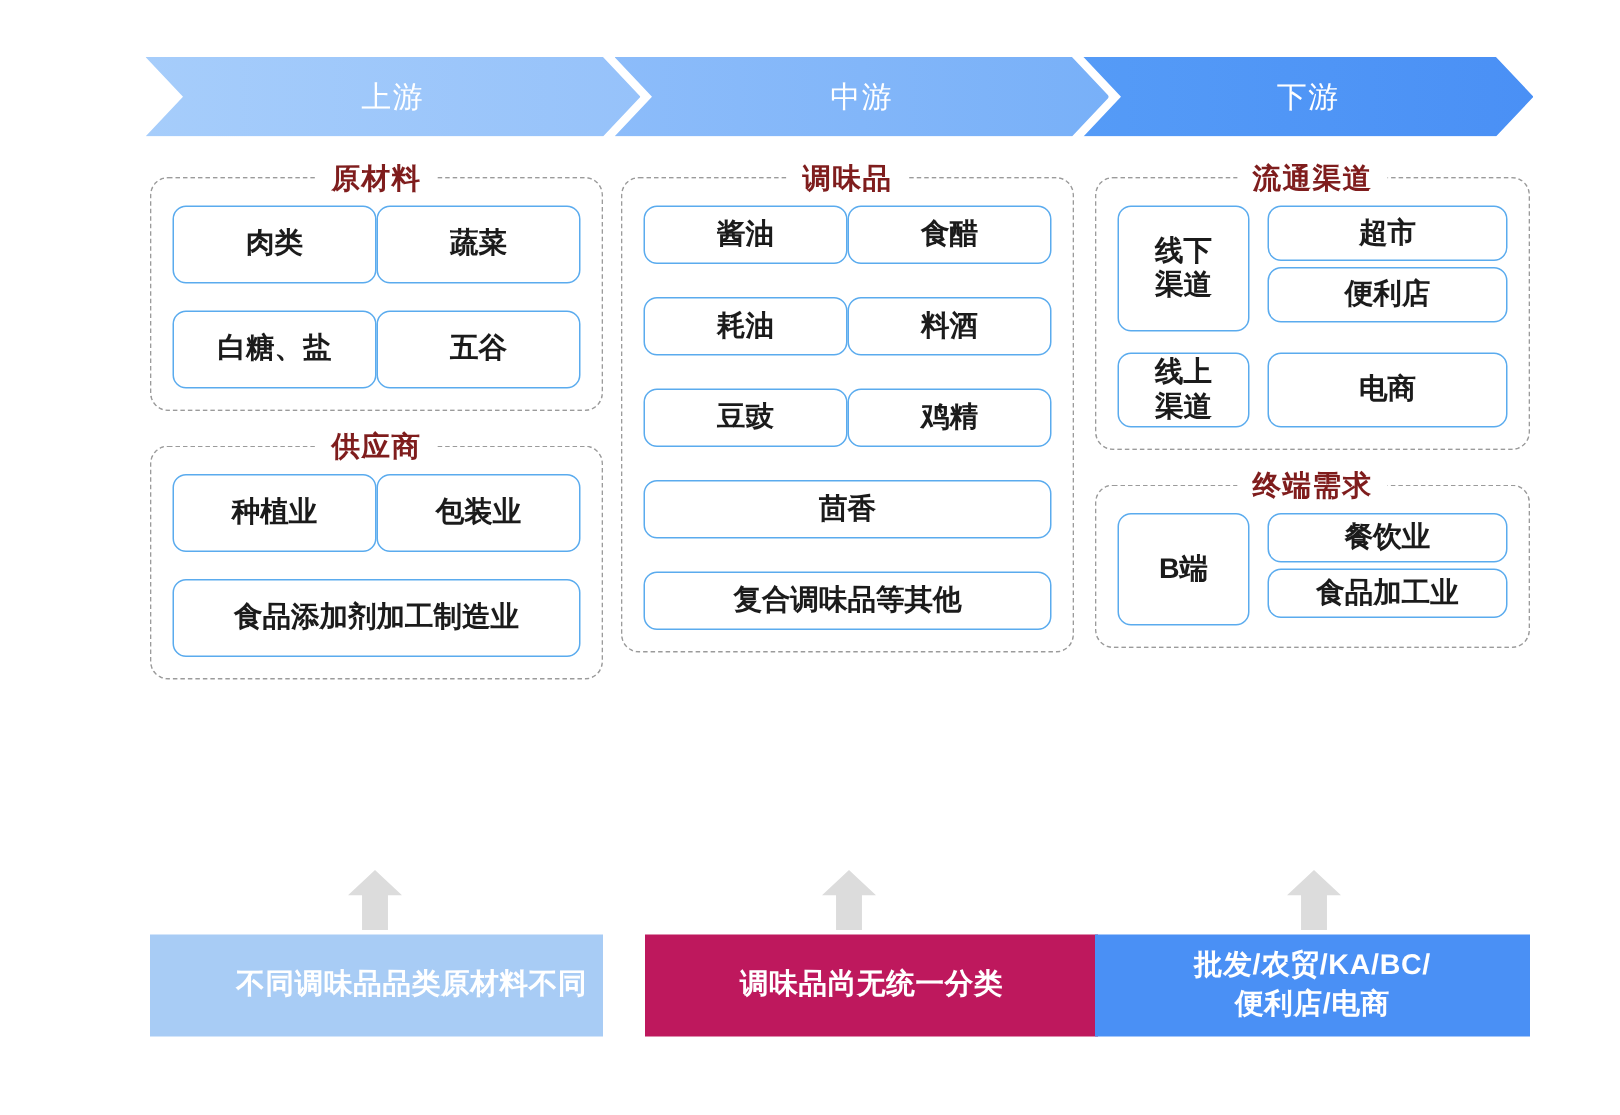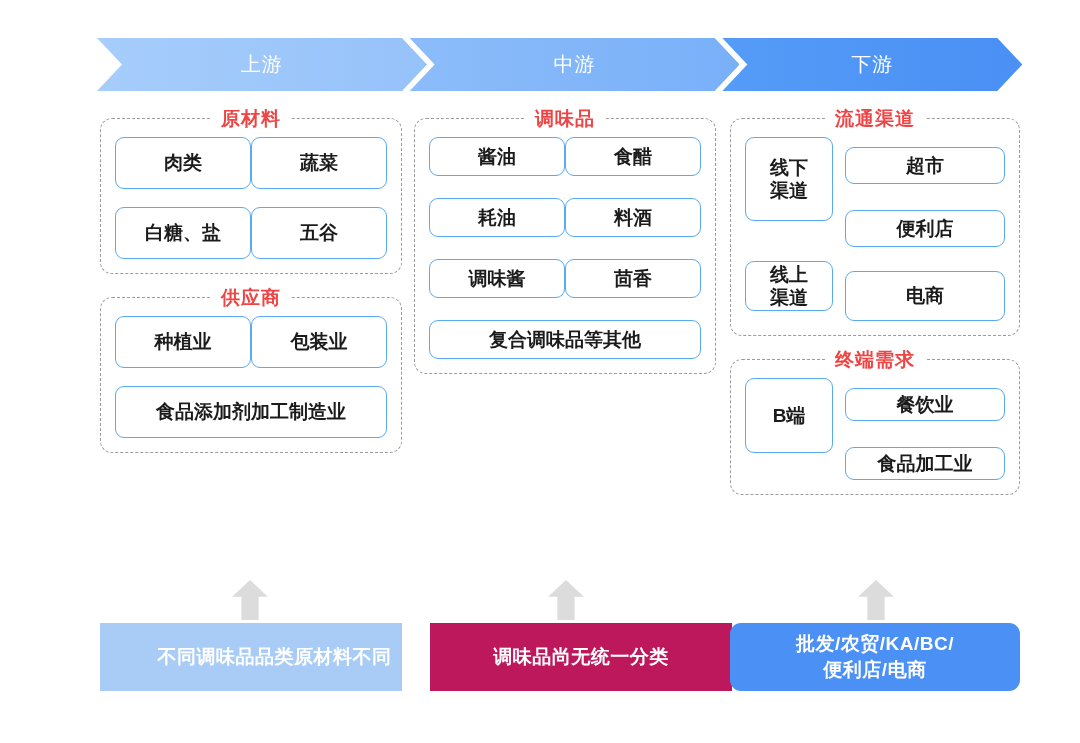--- a/index.html
+++ b/index.html
@@ -57,21 +57,21 @@
     background: transparent;
   }
   .group + .group { margin-top: 23px; }
 
   .group-title {
     position: absolute;
     top: -13px; left: 50%;
     transform: translateX(-50%);
     background: #ffffff;
     padding: 0 10px;
-    color: #ef4444;
+    color: #7f1d1d;
     font-size: 19px;
     font-weight: 700;
     letter-spacing: 1px;
     white-space: nowrap;
   }
 
   
   .card {
     border: 1.6px solid #5aabee;
     border-radius: 9px;
@@ -93,21 +93,21 @@
   
   .h-52 { height: 52px; }
   .h-54 { height: 39px; }
   .gap-b-18 { margin-bottom: 18px; }
   .gap-b-22 { margin-bottom: 22px; }
   .full { width: 100%; }
 
   
   .split { display: flex; gap: 12px; }
   .split .left-cell { width: 88px; flex: 0 0 88px; }
-  .split .right-stack { flex: 1 1 auto; display: flex; flex-direction: column; gap: 26px; margin-top: 10px; }
+  .split .right-stack { flex: 1 1 auto; display: flex; flex-direction: column; gap: 4px; }
   .split + .split { margin-top: 14px; }
   .h-84 { height: 84px; }
   .h-50 { height: 50px; }
   .h-37 { height: 37px; }
   .h-75 { height: 75px; }
   .h-46 { height: 46px; }
   .arrow-up {
     position: absolute;
     width: 36px; height: 40px;
     background: #dcdcdc;
@@ -118,21 +118,21 @@
     display: flex; align-items: center; justify-content: center;
     text-align: center;
     color: #ffffff;
     font-size: 19px;
     font-weight: 700;
     line-height: 1.35;
     letter-spacing: 0.5px;
   }
   .fb-1 { background: #a8ccf5; }
   .fb-2 { background: #be185d; margin-left: 16px; }
-  .fb-3 { background: #4a90f5; border-radius: 11px; }
+  .fb-3 { background: #4a90f5; }
 </style>
 </head>
 <body>
 
 <div id="root">
 
   <div class="banner-row">
     <div class="banner banner-1">
       <span>上游</span>
     </div>
@@ -177,21 +177,24 @@
 
       <div class="row2 gap-b-22">
         <div class="card h-54">酱油</div>
         <div class="card h-54">食醋</div>
       </div>
       <div class="row2 gap-b-22">
         <div class="card h-54">耗油</div>
         <div class="card h-54">料酒</div>
       </div>
       <div class="row2 gap-b-22">
-        <div class="card h-54">调味酱</div>
+        <div class="card h-54">豆豉</div>
+        <div class="card h-54">鸡精</div>
+      </div>
+      <div class="row2 gap-b-22">
         <div class="card h-54">茴香</div>
       </div>
       <div class="row2">
         <div class="card h-54 full">复合调味品等其他</div>
       </div>
     </div>
   </div>
 
   <div class="col col-down">
 

